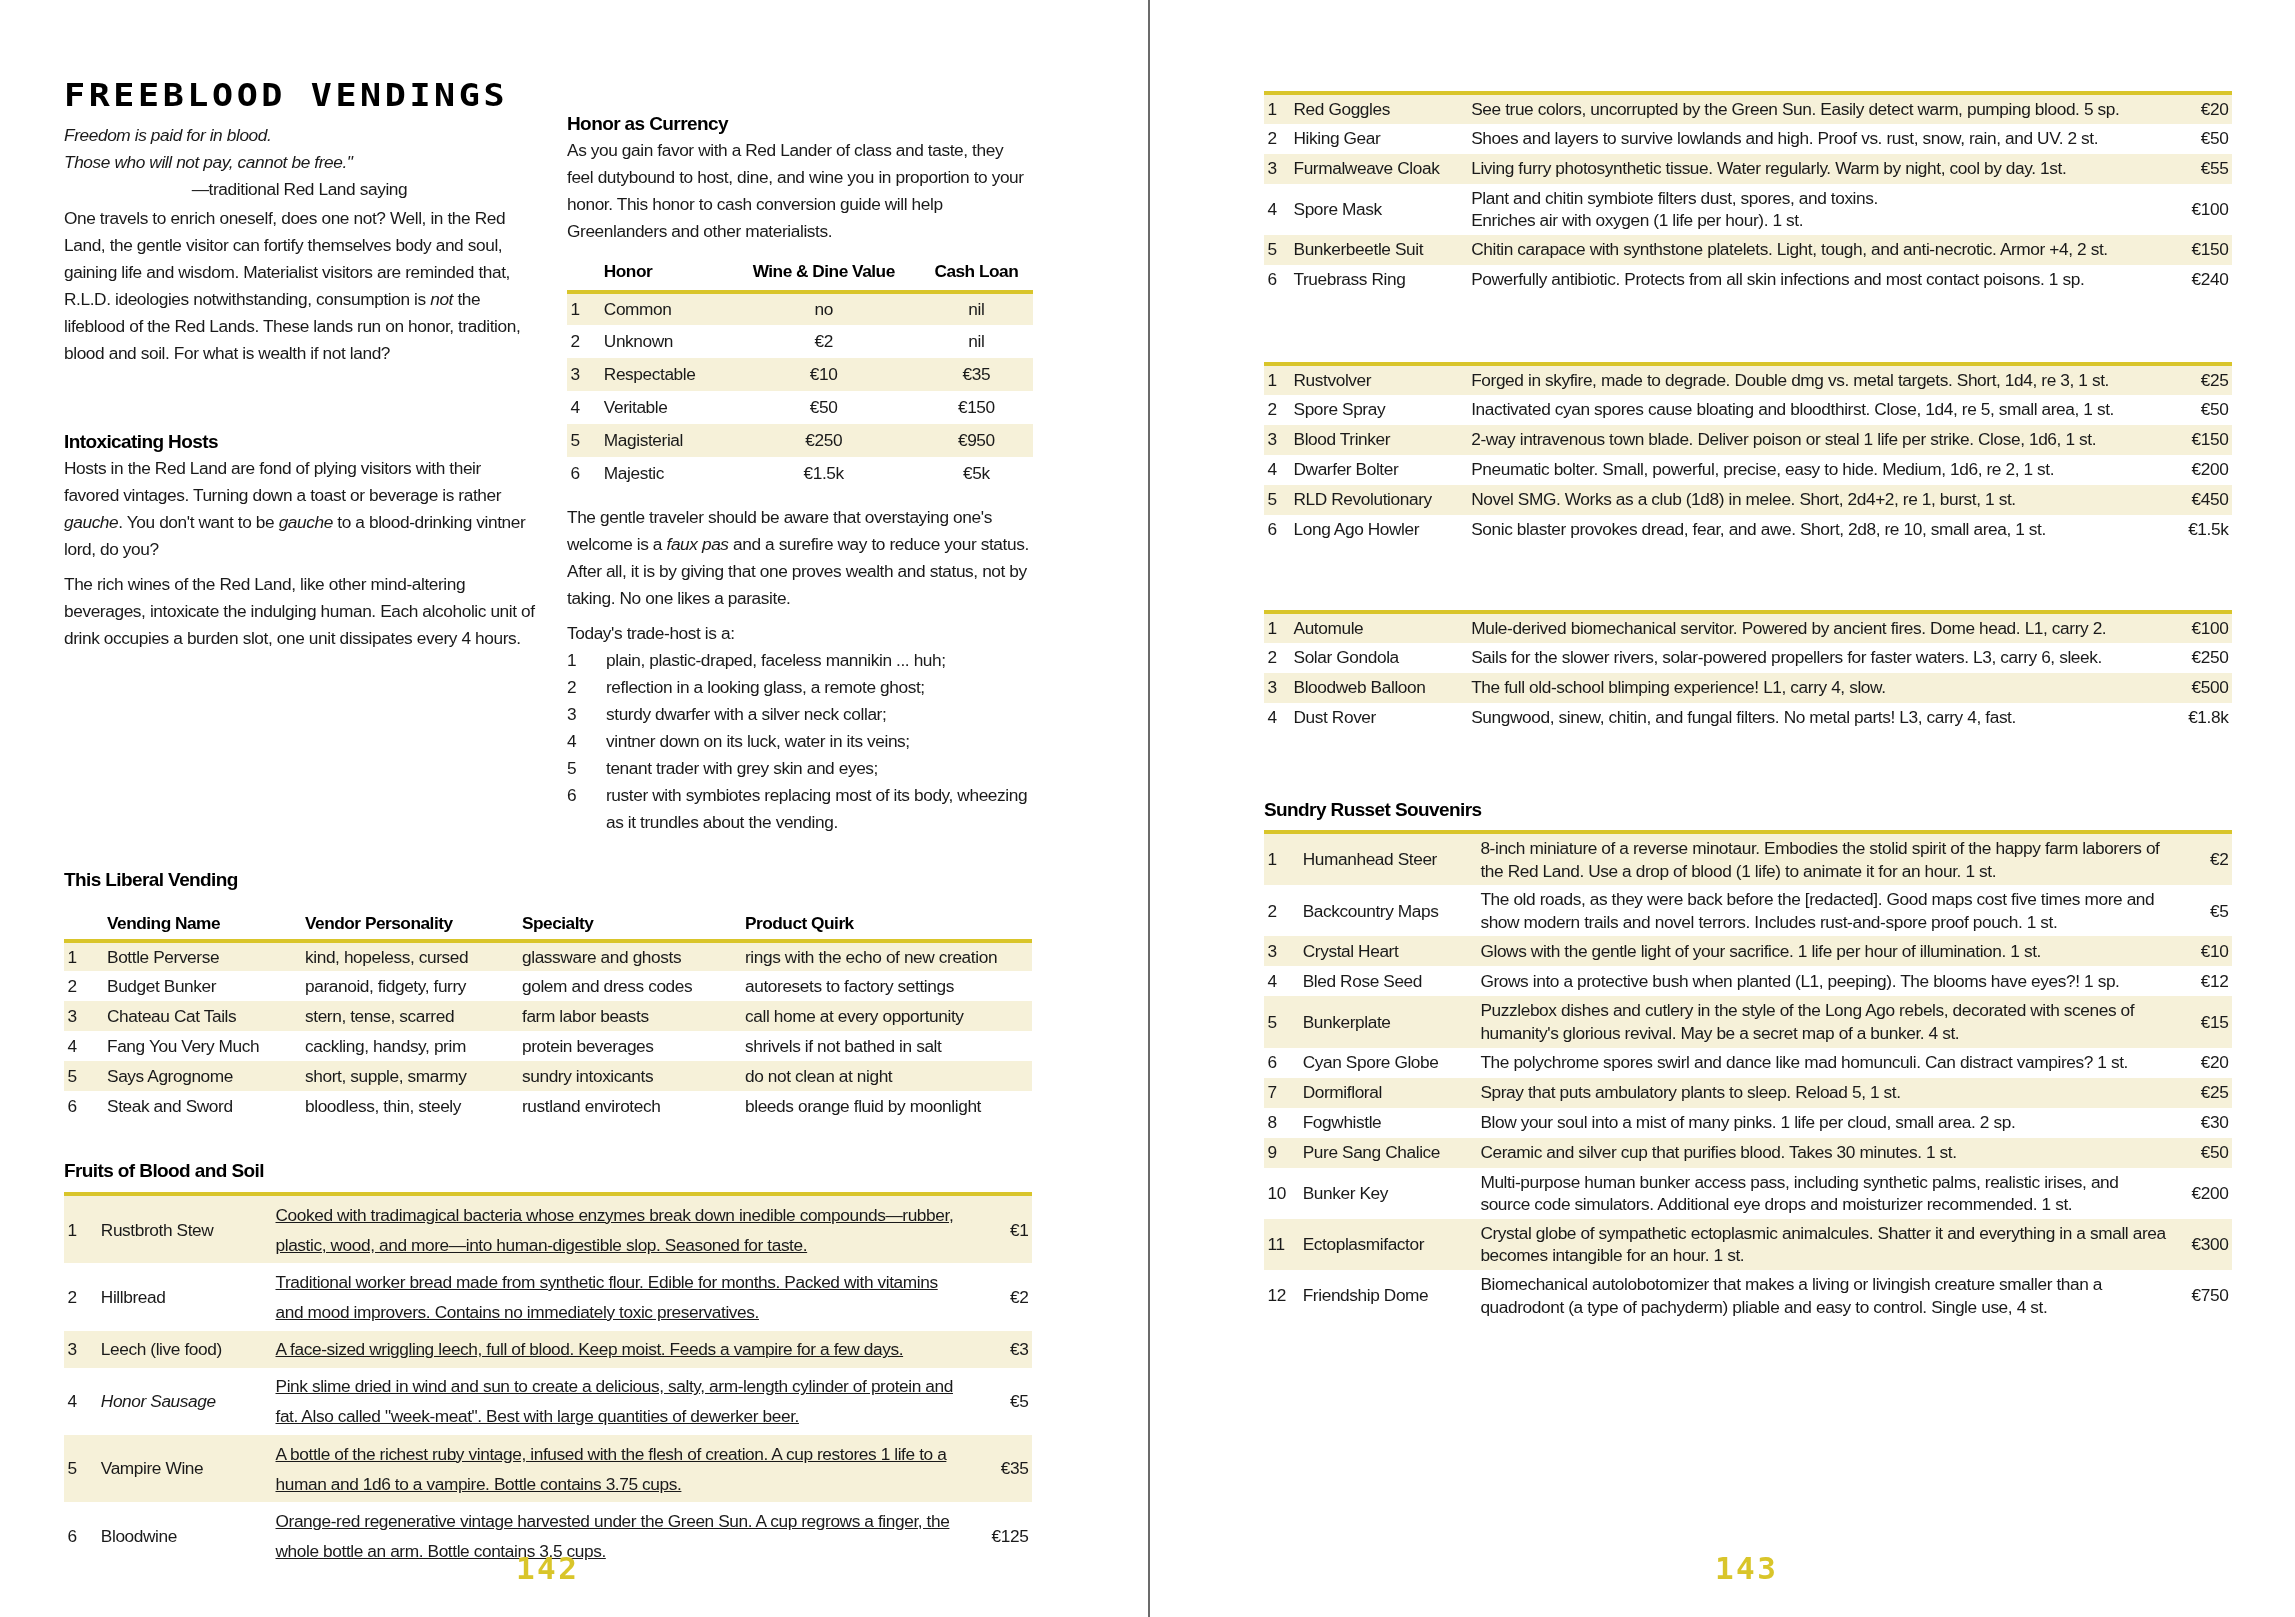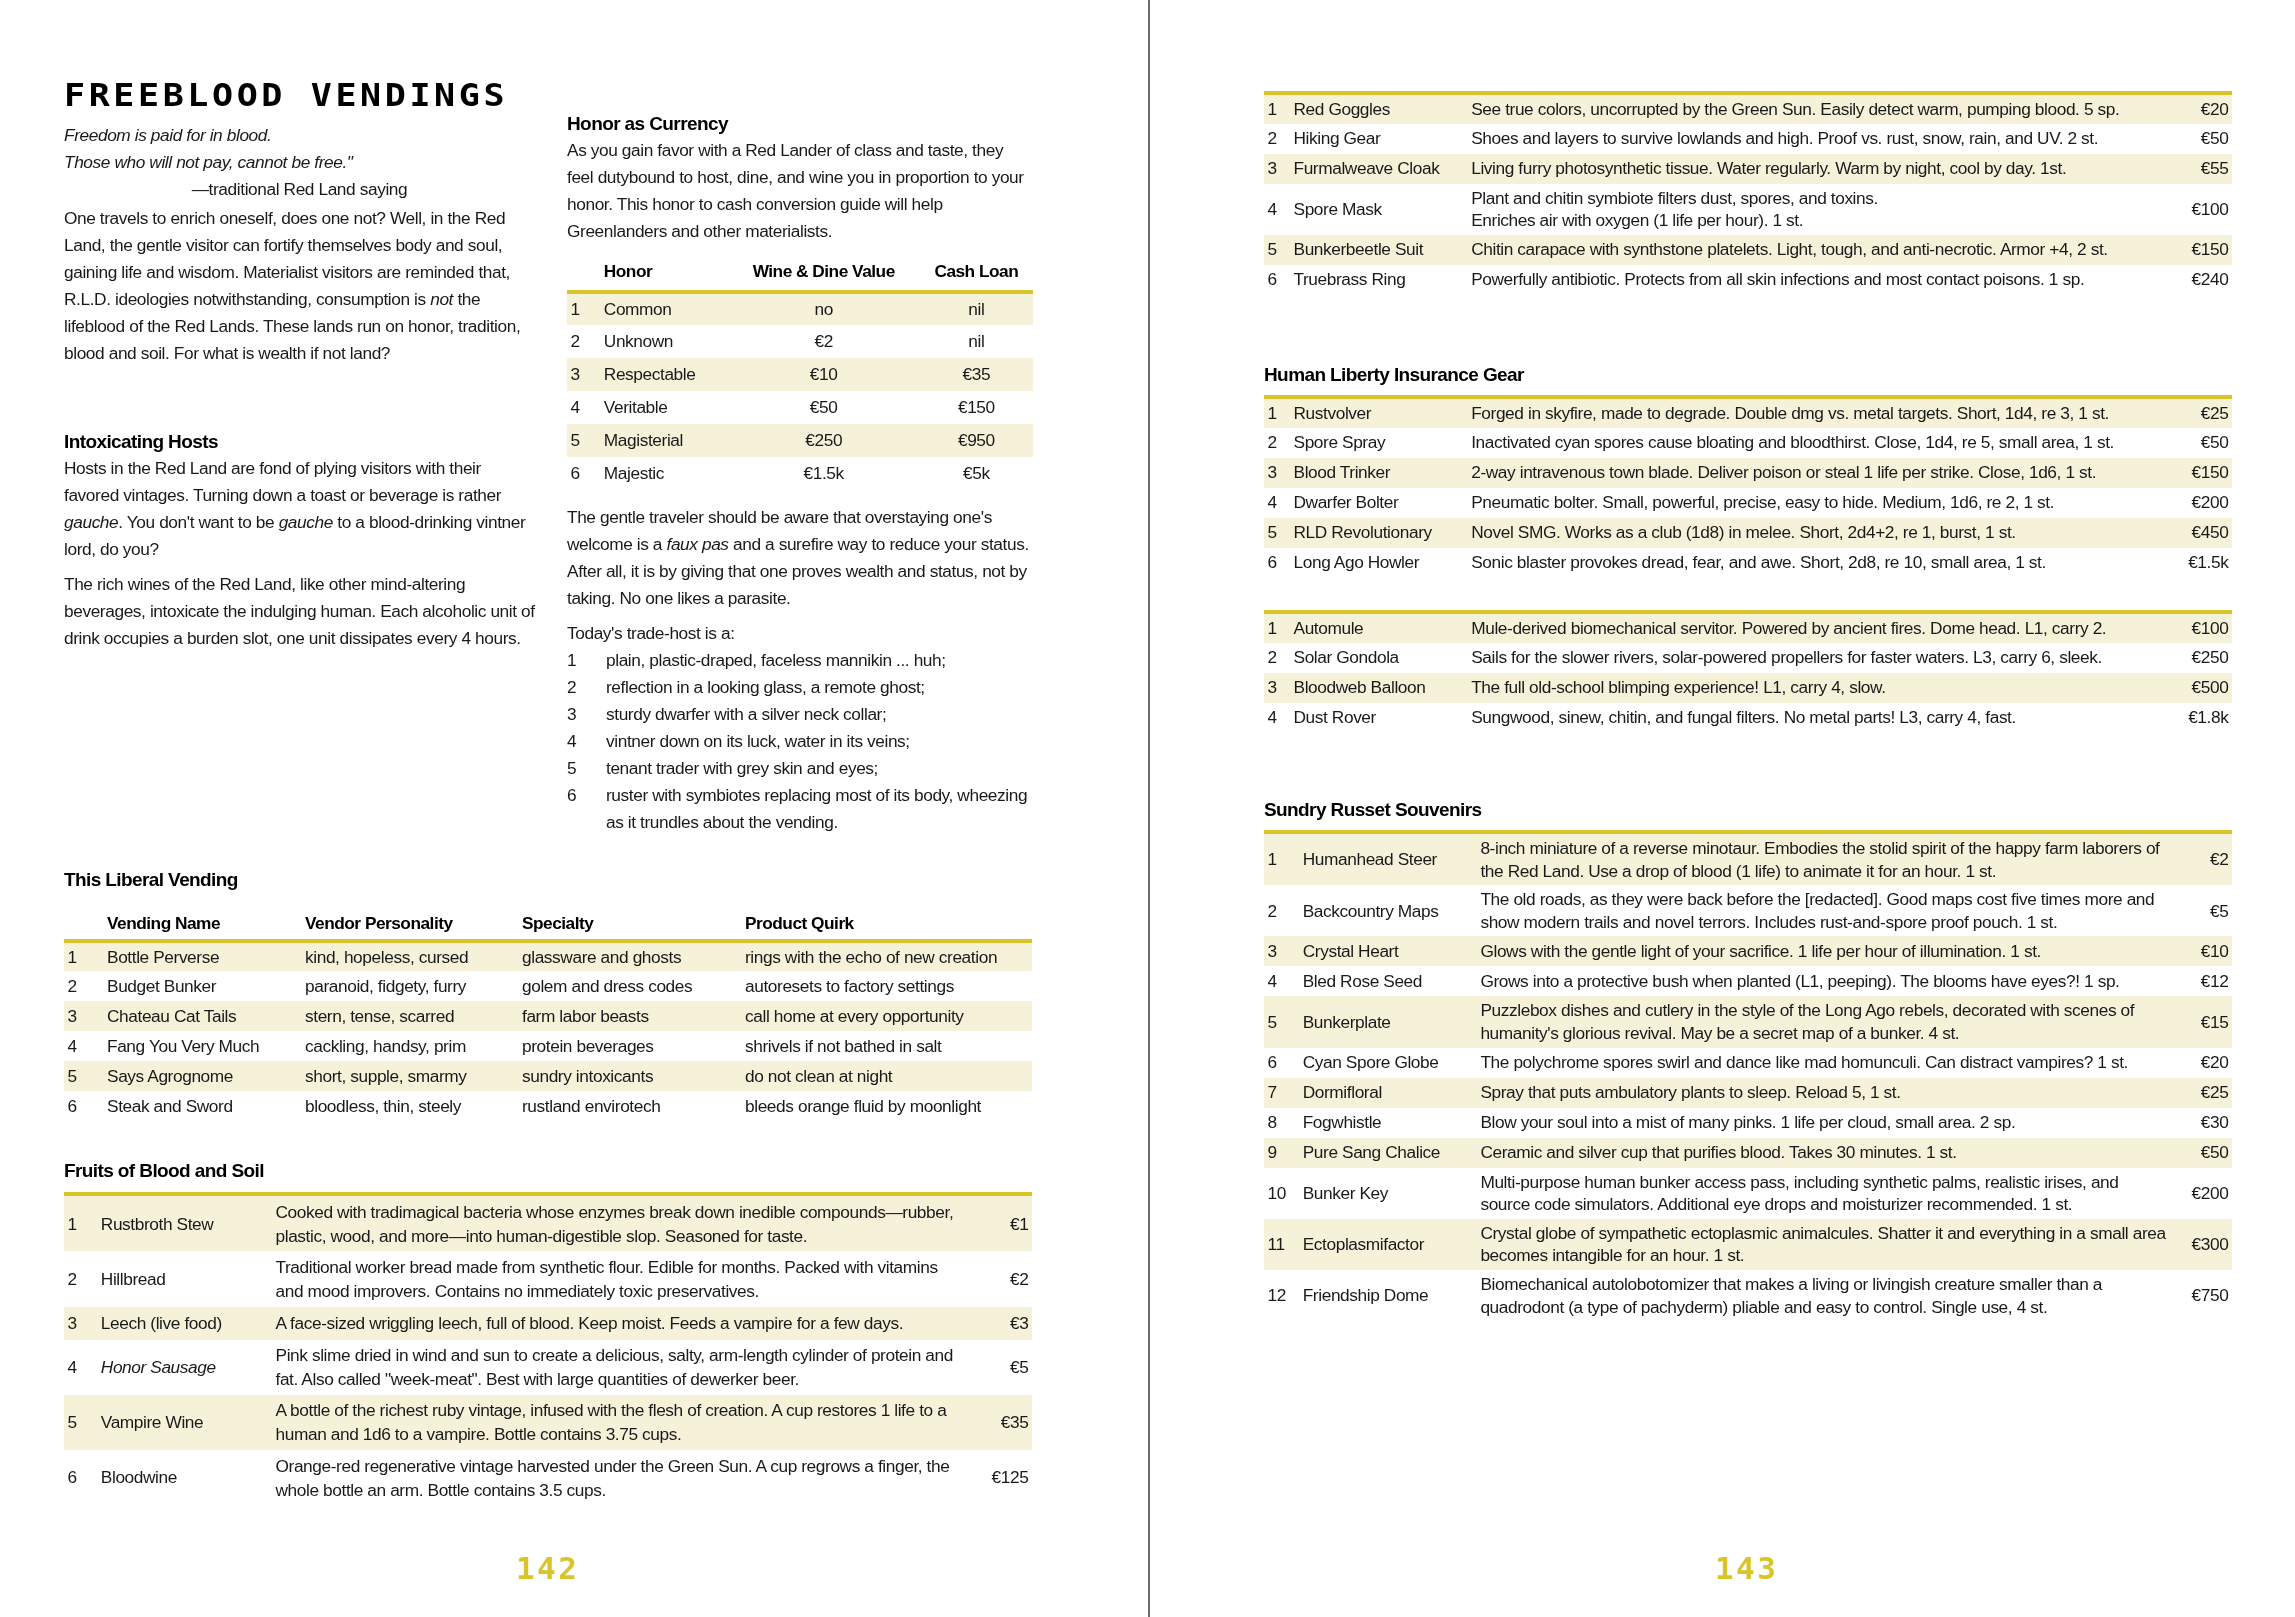--- a/index.html
+++ b/index.html
@@ -46,21 +46,21 @@
   #honor-table { margin-top:9.5px; }
   #honor-table tbody tr { height:33px; }
 
   .vend { position:absolute; left:64px; top:867px; width:968px; }
   .vend .h2 { margin-bottom:16.7px; }
   #vending-table tbody tr { height:30px; }
 
   .fruits { position:absolute; left:64px; top:1158px; width:968px; }
   .fruits .h2 { margin-bottom:8.3px; }
   #fruits-table tbody tr { height:33px; }
-  #fruits-table td.desc { line-height:24px; padding:3.6px 18px 3.6px 0; }
+  #fruits-table td.desc { line-height:30px; padding:3.6px 18px 3.6px 0;text-decoration:underline; }
   #fruits-table td.name { width:164px; }
 
   .rsec { position:absolute; left:1264px; width:968px; }
   .rsec .h2 { margin-bottom:7.1px; }
   .rsec table.t tbody tr { height:30px; }
   .rsec td.name { width:167px; }
   .rsec td.desc { padding:3px 12px 3px 0; line-height:22.6px; }
   #sec-dress { top:91px; }
   #sec-liberty { top:362px; }
   #sec-travel { top:610px; }
@@ -323,21 +323,20 @@
         <tr>
           <td class="num" style="padding-right:16.7px">6</td>
           <td class="name">Truebrass Ring</td>
           <td class="desc" style="white-space: pre-line;">Powerfully antibiotic. Protects from all skin infections and most contact poisons. 1 sp.</td>
           <td class="price">€240</td>
         </tr>
       </tbody>
     </table>
 </div>
 <div class="rsec" id="sec-liberty">
-  <h2 class="h2">Human Liberty Insurance Gear</h2>
   <table class="t">
       <tbody>
         <tr>
           <td class="num" style="padding-right:16.7px">1</td>
           <td class="name">Rustvolver</td>
           <td class="desc" style="white-space: pre-line;">Forged in skyfire, made to degrade. Double dmg vs. metal targets. Short, 1d4, re 3, 1 st.</td>
           <td class="price">€25</td>
         </tr>
         <tr>
           <td class="num" style="padding-right:16.7px">2</td>

